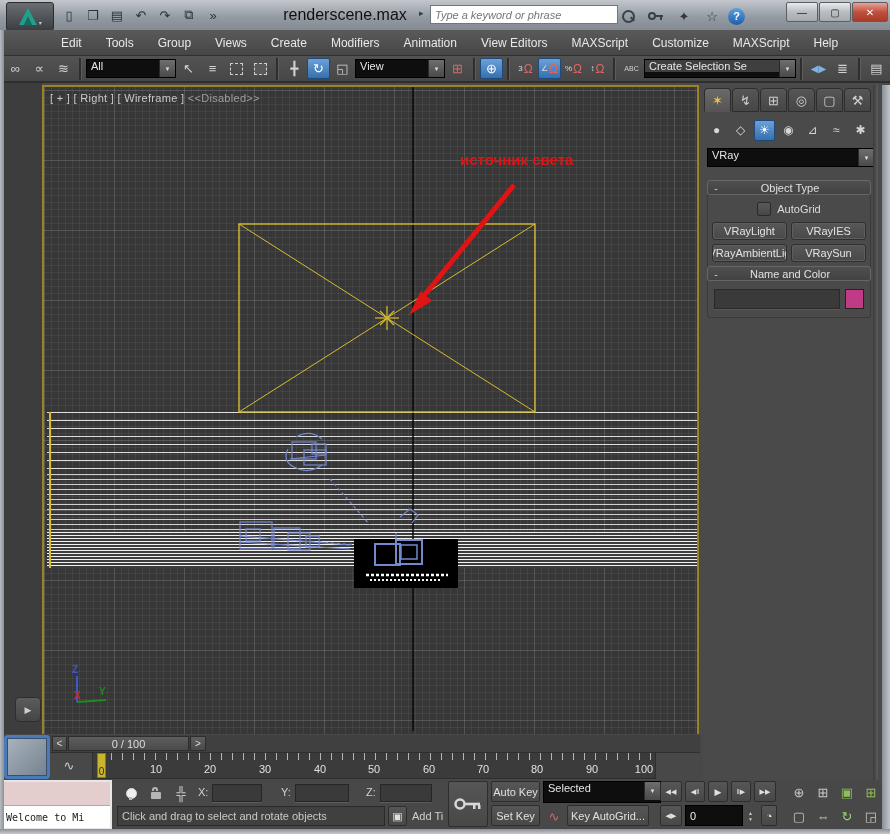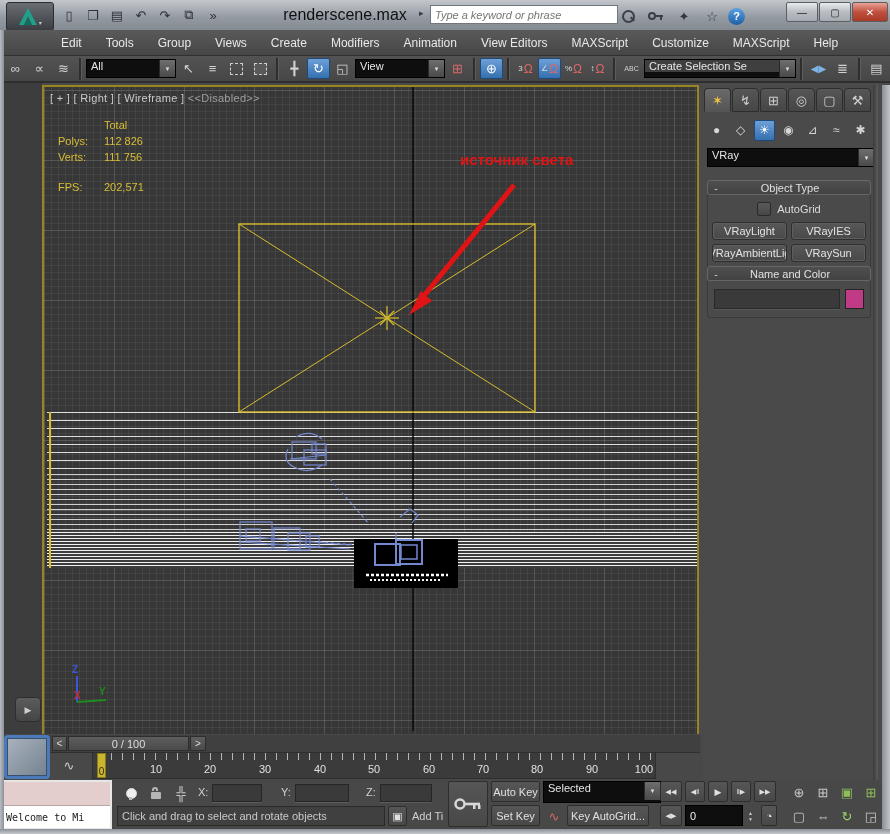--- a/index.html
+++ b/index.html
@@ -264,34 +264,20 @@
   <div class="abs vp-expand">▶</div>
 
   <div class="abs viewport">
     <div class="abs vp-label">
       <span>[ + ]</span>
       <span>[ Right ]</span>
       <span>[ Wireframe ]</span>
       <span class="dim">&lt;&lt;Disabled&gt;&gt;</span>
     </div>
 
-    <div class="abs stats">
-      <div class="grid2">
-        <span></span>
-          <span>Total</span>
-        <span>Polys:</span>
-        <span>112 826</span>
-        <span>Verts:</span>
-        <span>111 756</span>
-        <span style="height:14px;"></span>
-          <span></span>
-        <span>FPS:</span>
-        <span>202,571</span>
-      </div>
-    </div>
 
     <div class="abs stripes">
       <div class="abs stripeA"></div>
       <div class="abs stripeB"></div>
       <div class="abs stripeC"></div>
       <div class="abs stripe-yline"></div>
     </div>
 
     <svg class="abs" style="left:0;top:0;" width="653" height="644" viewBox="0 0 653 644">
 

